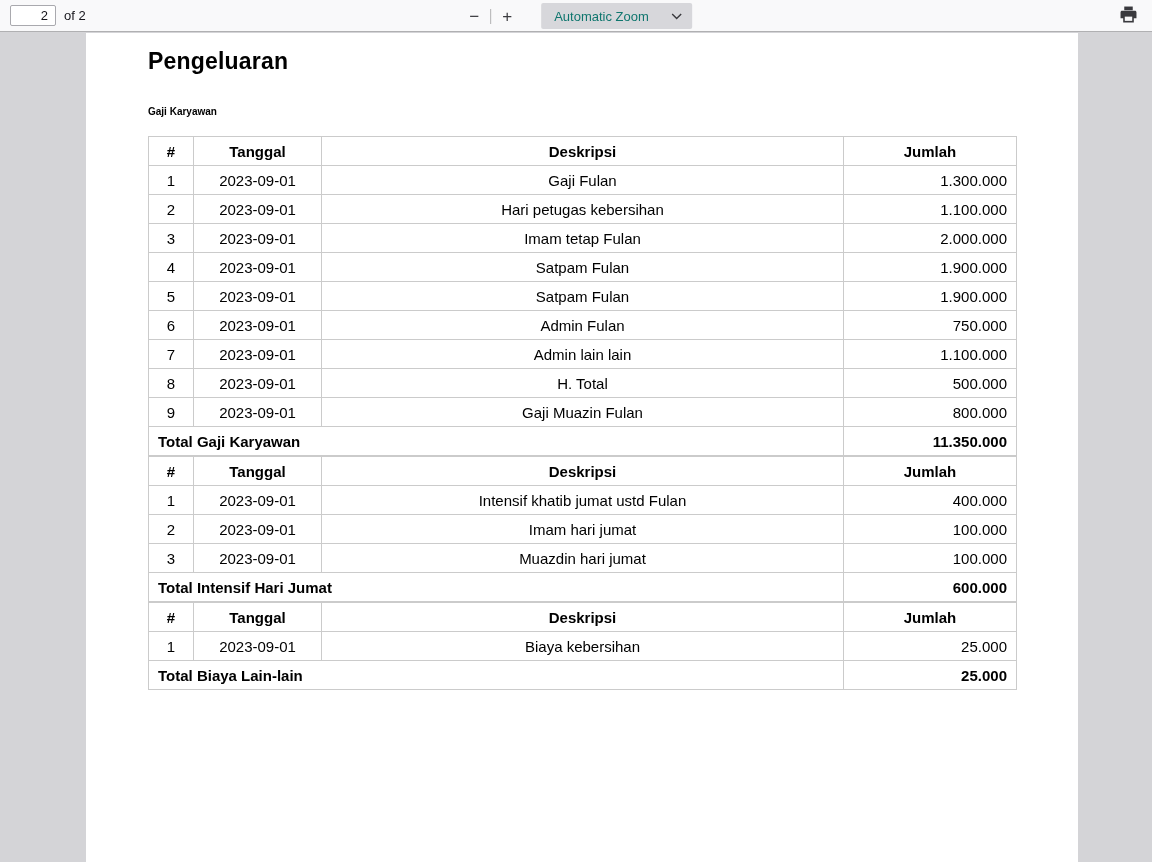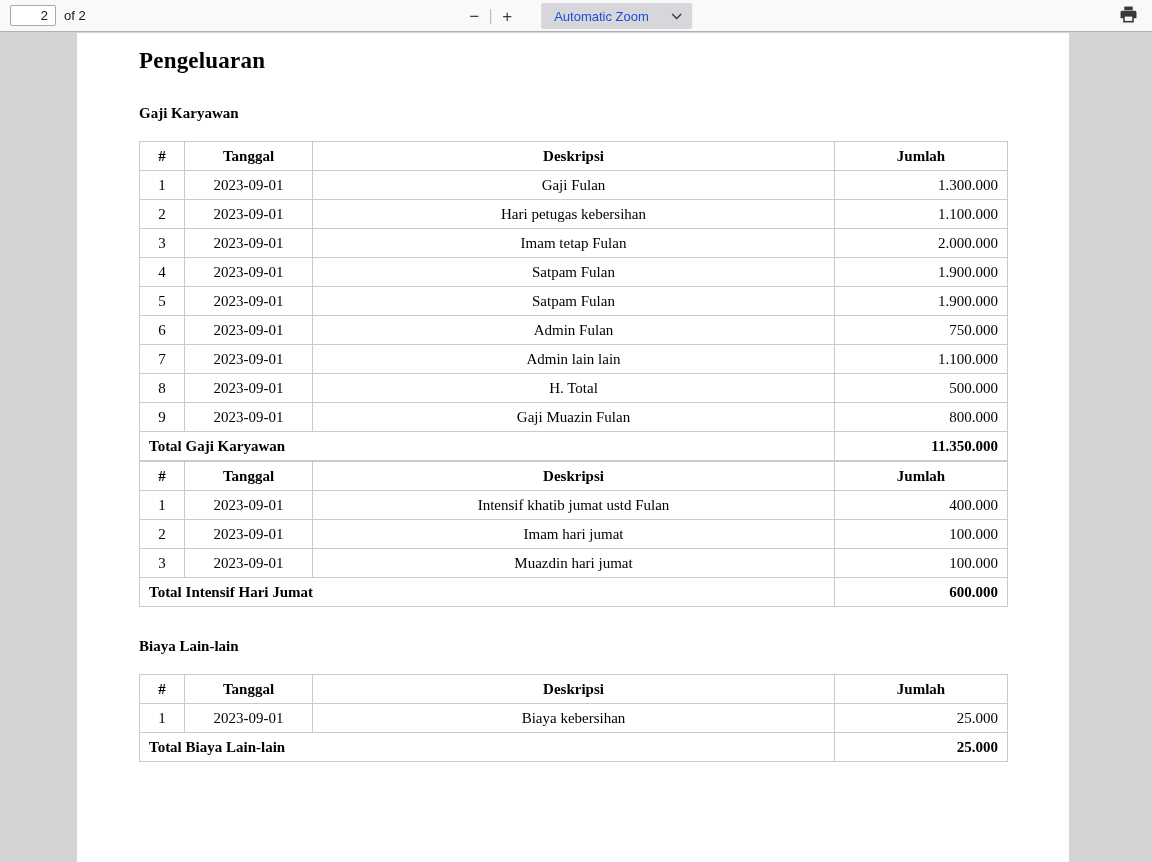--- a/index.html
+++ b/index.html
@@ -54,56 +54,55 @@
   }
   .zoom-select {
     margin-left: 20px;
     height: 26px;
     min-width: 136px;
     background: #d7d7db;
     border-radius: 2px;
     display: flex; align-items: center;
     padding: 0 10px 0 13px;
     cursor: pointer;
-    color: #1d4ed8;
+    color: #0f766e;
   }
   .zoom-select .label { flex: 1; margin-right: 22px; }
   .chevron svg { display: block; }
 
   .print-btn {
     margin-left: auto;
     background: transparent; border: none;
     width: 28px; height: 26px;
     display: flex; align-items: center; justify-content: center;
     cursor: pointer; color: #3a3a3e;
   }
 
   
   .viewer {
     position: absolute; top: 33px; left: 0; right: 0; bottom: 0;
   }
   .pdf-page {
-    position: absolute; left: 77px; top: 0;
+    position: absolute; left: 86px; top: 0;
     width: 992px; height: 829px;
     background: #fff;
     overflow: hidden;
-    font-family: Liberation Serif, serif;
   }
   .page-content {
     padding: 15px 62px 0 62px;
     color: #000;
   }
   .doc-title {
     font-size: 23px;
     font-weight: bold;
     margin-bottom: 0;
     letter-spacing: 0.2px;
   }
   .section-heading {
-    font-size: 15px;
+    font-size: 10px;
     font-weight: bold;
     margin: 31px 0 19px 0;
   }
   table.data-table {
     border-collapse: collapse;
     width: 868px;
     table-layout: fixed;
     font-size: 15px;
   }
   .data-table th, .data-table td {
@@ -289,21 +288,20 @@
       <tfoot>
         <tr>
           <td class="total-label" colspan="3">Total Intensif Hari Jumat</td>
           <td class="total-value c3">600.000</td>
         </tr>
       </tfoot>
     </table>
   </section>
 
   <section>
-    <h2 class="section-heading">Biaya Lain-lain</h2>
     <table class="data-table">
       <colgroup>
         <col class="c0">
                 <col class="c1">
                 <col class="c2">
                 <col class="c3">
       </colgroup>
       <thead>
         <tr>
                   <th class="c0">#</th>

